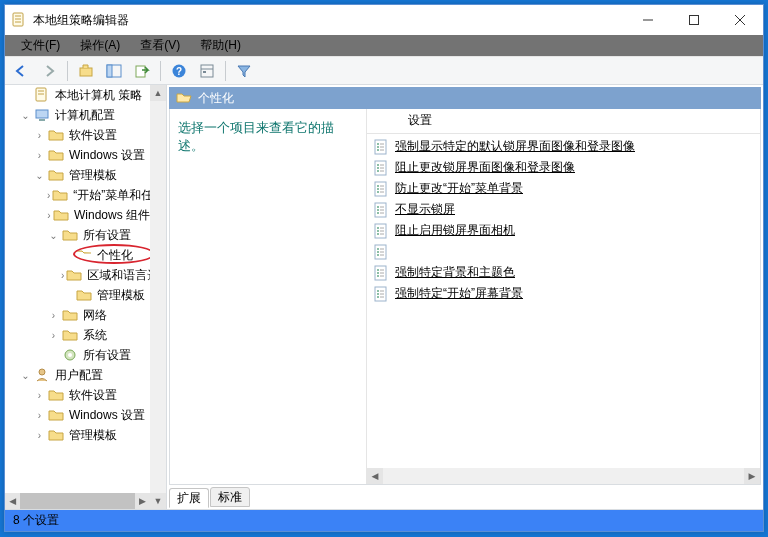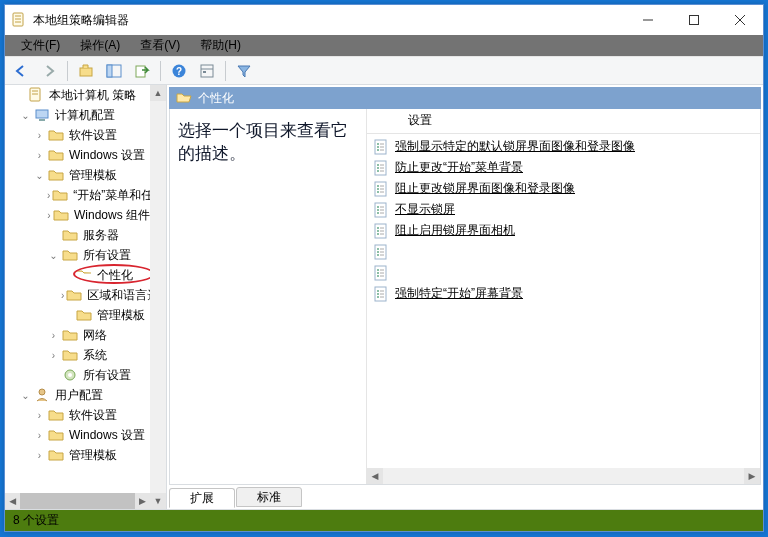--- a/index.html
+++ b/index.html
@@ -64,21 +64,21 @@
   .content {
     flex: 1;
     display: flex;
     overflow: hidden;
     background: #fff;
   }
   .tree-row { display: flex; align-items: center; height: 20px; white-space: nowrap; padding-left: 2px; gap: 2px; }
   .tree-row .tw { width: 13px; height: 13px; display: inline-flex; align-items: center; justify-content: center; color: #7a7a7a; font-size: 10px; }
   .tree-row .ic { width: 16px; height: 16px; margin: 0 3px 0 0; display: inline-flex; align-items: center; justify-content: center; }
   .tree-row .lbl { font-size: 12px; color: #000; }
-  .indent1 { padding-left: 8px; }
+  .indent1 { padding-left: 14px; }
   .indent2 { padding-left: 14px; }
   .indent3 { padding-left: 28px; }
   .indent4 { padding-left: 42px; }
   .indent5 { padding-left: 56px; }
   .selected {
     position: relative;
   }
   .selected .sel-ring {
     position: absolute;
     left: 68px; top: -1px;
@@ -91,45 +91,45 @@
     height: 22px;
     background: #7da2ce;
     border: 1px solid #7da2ce;
     margin: 2px 2px 0 2px;
     color: #fff;
     display: flex; align-items: center;
     padding: 0 6px;
     gap: 6px;
   }
   .rp-body { flex: 1; display: flex; margin: 0 2px; border-left: 1px solid #d9dde1; border-right: 1px solid #d9dde1; border-bottom: 1px solid #d9dde1; overflow: hidden; }
-  .rp-left { width: 196px; padding: 10px 8px; font-size: 17px; color: #0f172a; font-family: Liberation Serif, serif; }
+  .rp-left { width: 196px; padding: 10px 8px; font-size: 13px; color: #0f766e; font-family: Liberation Serif, serif; }
   .rp-right { flex: 1; display: flex; flex-direction: column; position: relative; }
   .rp-col-header { height: 22px; display: flex; align-items: center; padding: 0 6px; font-size: 12px; color: #000; margin-left: 35px; }
   .rp-divider { height: 1px; background: #e5e5e5; margin-top: 2px; }
   .rp-list { flex: 1; overflow: auto; padding: 2px 4px; }
   .rp-item { display: flex; align-items: center; height: 21px; gap: 6px; padding-left: 2px; text-decoration: underline;}
   .rp-item .ic { width: 16px; height: 16px; }
   .rp-tabs {
     height: 22px;
     display: flex; align-items: flex-end;
     margin: 0 2px 2px 2px;
     gap: 1px;
   }
   .rp-tab {
-    height: 20px; padding: 0 20px;
+    height: 20px; padding: 0 7px;
     border: 1px solid #c5c5c5;
     border-top-left-radius: 3px; border-top-right-radius: 3px;
     background: #f0f0f0;
     font-size: 12px;
     display: flex; align-items: center;
   }
   .rp-tab.active { background: #fff; border-bottom-color: #fff; position: relative; top: 1px; }
   .statusbar {
     height: 22px;
-    background: #4d7c0f;
+    background: #3b82f6;
     border-top: 1px solid #d9dde1;
     display: flex; align-items: center;
     padding: 0 8px;
     font-size: 12px;
   }
   .hscroll-fake {
     position: absolute; bottom: 0; left: 0; right: 16px; height: 16px;
     background: #f0f0f0; display: flex;
   }
   .hscroll-fake .btn { width: 16px; height: 16px; background: #e5e5e5; display: flex; align-items: center; justify-content: center; color: #666; font-size: 9px;}
@@ -305,29 +305,20 @@
           <div class="tree-row indent4">
             <span class="tw">›</span>
             <span class="ic">
                 <svg width="16" height="16">
                   <path d="M1 4 L6 4 L8 6 L15 6 L15 13 L1 13 Z" fill="#f7dd8b" stroke="#c8a645"></path>
                 </svg>
               </span>
             <span class="lbl">Windows 组件</span>
           </div>
           <div class="tree-row indent4">
-            <span class="tw"></span>
-            <span class="ic">
-                <svg width="16" height="16">
-                  <path d="M1 4 L6 4 L8 6 L15 6 L15 13 L1 13 Z" fill="#f7dd8b" stroke="#c8a645"></path>
-                </svg>
-              </span>
-            <span class="lbl">服务器</span>
-          </div>
-          <div class="tree-row indent4">
             <span class="tw">⌄</span>
             <span class="ic">
                 <svg width="16" height="16">
                   <path d="M1 4 L6 4 L8 6 L15 6 L15 13 L1 13 Z" fill="#f7dd8b" stroke="#c8a645"></path>
                 </svg>
               </span>
             <span class="lbl">所有设置</span>
           </div>
 
           <div class="tree-row indent5 selected">
@@ -474,44 +465,44 @@
             <div class="rp-item">
               <span class="ic"><svg width="16" height="16">
                     <rect x="2" y="1" width="11" height="14" fill="#fff" stroke="#9cb3cc"></rect>
                     <circle cx="5" cy="5" r="1" fill="#6a8"></circle>
                     <circle cx="5" cy="8" r="1" fill="#6a8"></circle>
                     <circle cx="5" cy="11" r="1" fill="#6a8"></circle>
                     <line x1="7" y1="5" x2="11" y2="5" stroke="#aaa"></line>
                     <line x1="7" y1="8" x2="11" y2="8" stroke="#aaa"></line>
                     <line x1="7" y1="11" x2="11" y2="11" stroke="#aaa"></line>
                   </svg></span>
+              <span>阻止更改锁屏界面图像和登录图像</span>
+            </div>
+            <div class="rp-item">
+              <span class="ic"><svg width="16" height="16">
+                    <rect x="2" y="1" width="11" height="14" fill="#fff" stroke="#9cb3cc"></rect>
+                    <circle cx="5" cy="5" r="1" fill="#6a8"></circle>
+                    <circle cx="5" cy="8" r="1" fill="#6a8"></circle>
+                    <circle cx="5" cy="11" r="1" fill="#6a8"></circle>
+                    <line x1="7" y1="5" x2="11" y2="5" stroke="#aaa"></line>
+                    <line x1="7" y1="8" x2="11" y2="8" stroke="#aaa"></line>
+                    <line x1="7" y1="11" x2="11" y2="11" stroke="#aaa"></line>
+                  </svg></span>
               <span>防止更改“开始”菜单背景</span>
             </div>
             <div class="rp-item">
               <span class="ic"><svg width="16" height="16">
                     <rect x="2" y="1" width="11" height="14" fill="#fff" stroke="#9cb3cc"></rect>
                     <circle cx="5" cy="5" r="1" fill="#6a8"></circle>
                     <circle cx="5" cy="8" r="1" fill="#6a8"></circle>
                     <circle cx="5" cy="11" r="1" fill="#6a8"></circle>
                     <line x1="7" y1="5" x2="11" y2="5" stroke="#aaa"></line>
                     <line x1="7" y1="8" x2="11" y2="8" stroke="#aaa"></line>
                     <line x1="7" y1="11" x2="11" y2="11" stroke="#aaa"></line>
                   </svg></span>
-              <span>阻止更改锁屏界面图像和登录图像</span>
-            </div>
-            <div class="rp-item">
-              <span class="ic"><svg width="16" height="16">
-                    <rect x="2" y="1" width="11" height="14" fill="#fff" stroke="#9cb3cc"></rect>
-                    <circle cx="5" cy="5" r="1" fill="#6a8"></circle>
-                    <circle cx="5" cy="8" r="1" fill="#6a8"></circle>
-                    <circle cx="5" cy="11" r="1" fill="#6a8"></circle>
-                    <line x1="7" y1="5" x2="11" y2="5" stroke="#aaa"></line>
-                    <line x1="7" y1="8" x2="11" y2="8" stroke="#aaa"></line>
-                    <line x1="7" y1="11" x2="11" y2="11" stroke="#aaa"></line>
-                  </svg></span>
               <span>不显示锁屏</span>
             </div>
             <div class="rp-item">
               <span class="ic"><svg width="16" height="16">
                     <rect x="2" y="1" width="11" height="14" fill="#fff" stroke="#9cb3cc"></rect>
                     <circle cx="5" cy="5" r="1" fill="#6a8"></circle>
                     <circle cx="5" cy="8" r="1" fill="#6a8"></circle>
                     <circle cx="5" cy="11" r="1" fill="#6a8"></circle>
                     <line x1="7" y1="5" x2="11" y2="5" stroke="#aaa"></line>
                     <line x1="7" y1="8" x2="11" y2="8" stroke="#aaa"></line>
@@ -533,20 +524,21 @@
             <div class="rp-item">
               <span class="ic"><svg width="16" height="16">
                     <rect x="2" y="1" width="11" height="14" fill="#fff" stroke="#9cb3cc"></rect>
                     <circle cx="5" cy="5" r="1" fill="#6a8"></circle>
                     <circle cx="5" cy="8" r="1" fill="#6a8"></circle>
                     <circle cx="5" cy="11" r="1" fill="#6a8"></circle>
                     <line x1="7" y1="5" x2="11" y2="5" stroke="#aaa"></line>
                     <line x1="7" y1="8" x2="11" y2="8" stroke="#aaa"></line>
                     <line x1="7" y1="11" x2="11" y2="11" stroke="#aaa"></line>
                   </svg></span>
+              <span>强制特定背景和主题色</span>
             </div>
             <div class="rp-item">
               <span class="ic"><svg width="16" height="16">
                     <rect x="2" y="1" width="11" height="14" fill="#fff" stroke="#9cb3cc"></rect>
                     <circle cx="5" cy="5" r="1" fill="#6a8"></circle>
                     <circle cx="5" cy="8" r="1" fill="#6a8"></circle>
                     <circle cx="5" cy="11" r="1" fill="#6a8"></circle>
                     <line x1="7" y1="5" x2="11" y2="5" stroke="#aaa"></line>
                     <line x1="7" y1="8" x2="11" y2="8" stroke="#aaa"></line>
                     <line x1="7" y1="11" x2="11" y2="11" stroke="#aaa"></line>

